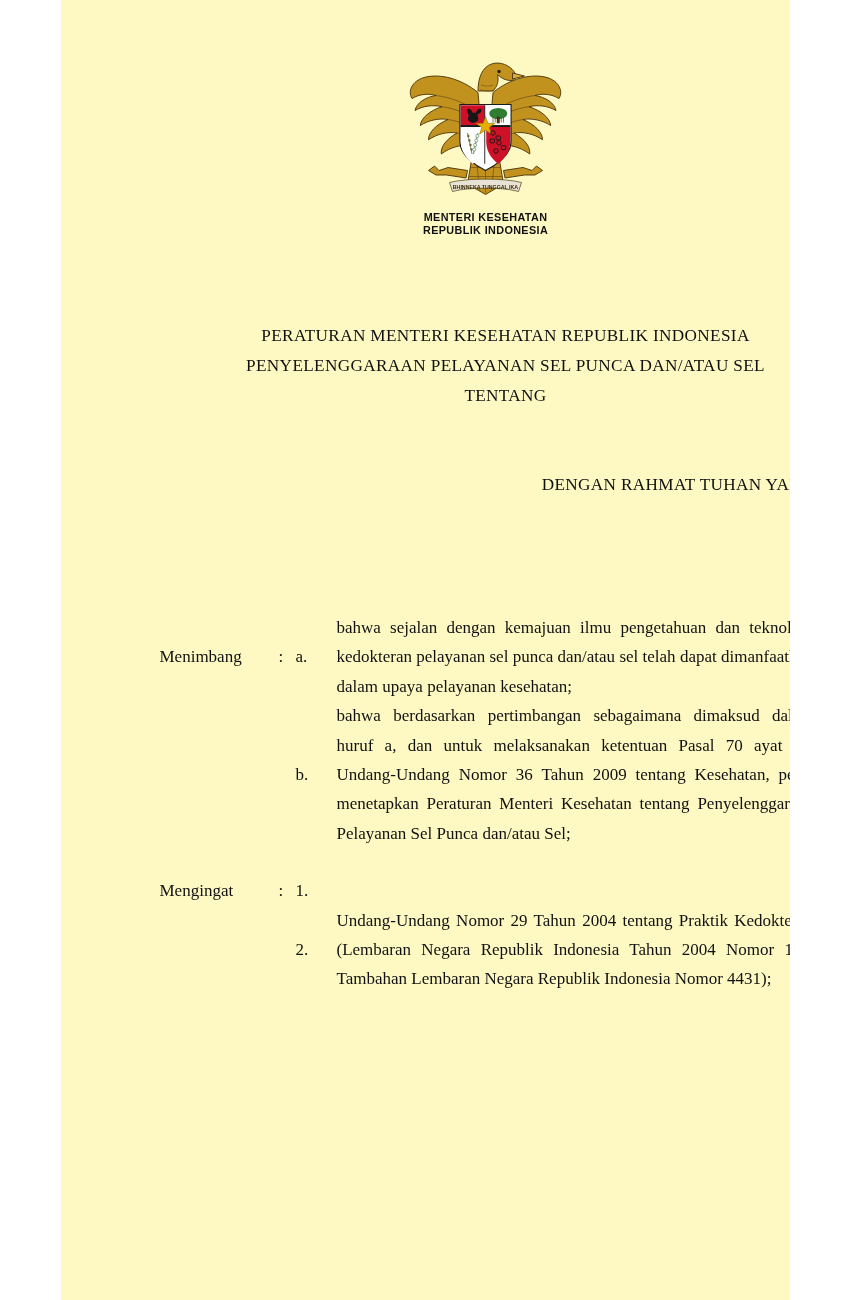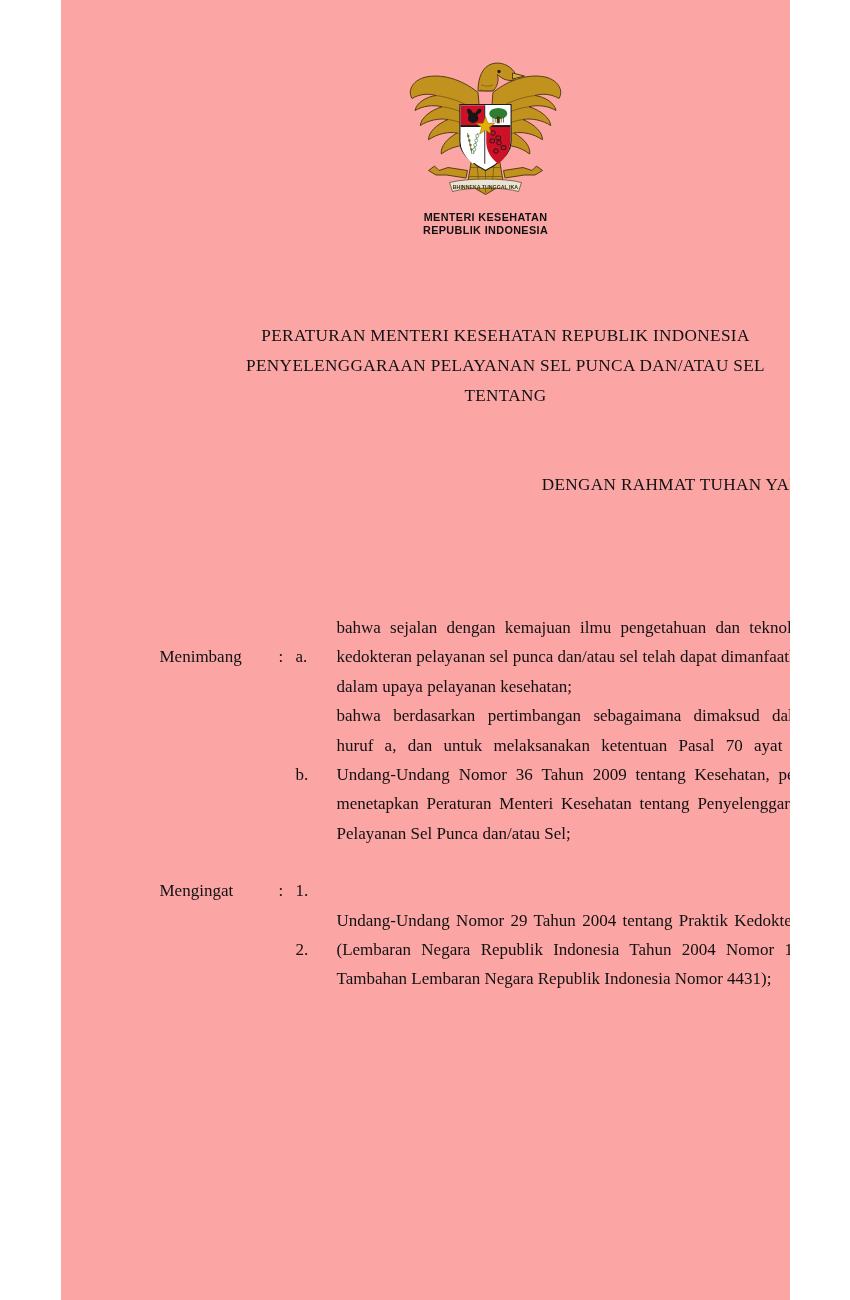--- a/index.html
+++ b/index.html
@@ -4,21 +4,21 @@
 <style>
   html, body {
     margin: 0;
     padding: 0;
     background: #ffffff;
   }
   .page {
     position: relative;
     width: 729px;
     height: 1300px;
-    background: #fca5a5;
+    background: #fef9c3;
     margin: 0 auto;
     overflow: hidden;
     font-family: "Liberation Serif", "DejaVu Serif", serif;
     color: #111111;
     -webkit-font-smoothing: antialiased;
   }
 
   
   .letterhead {
     position: absolute;

